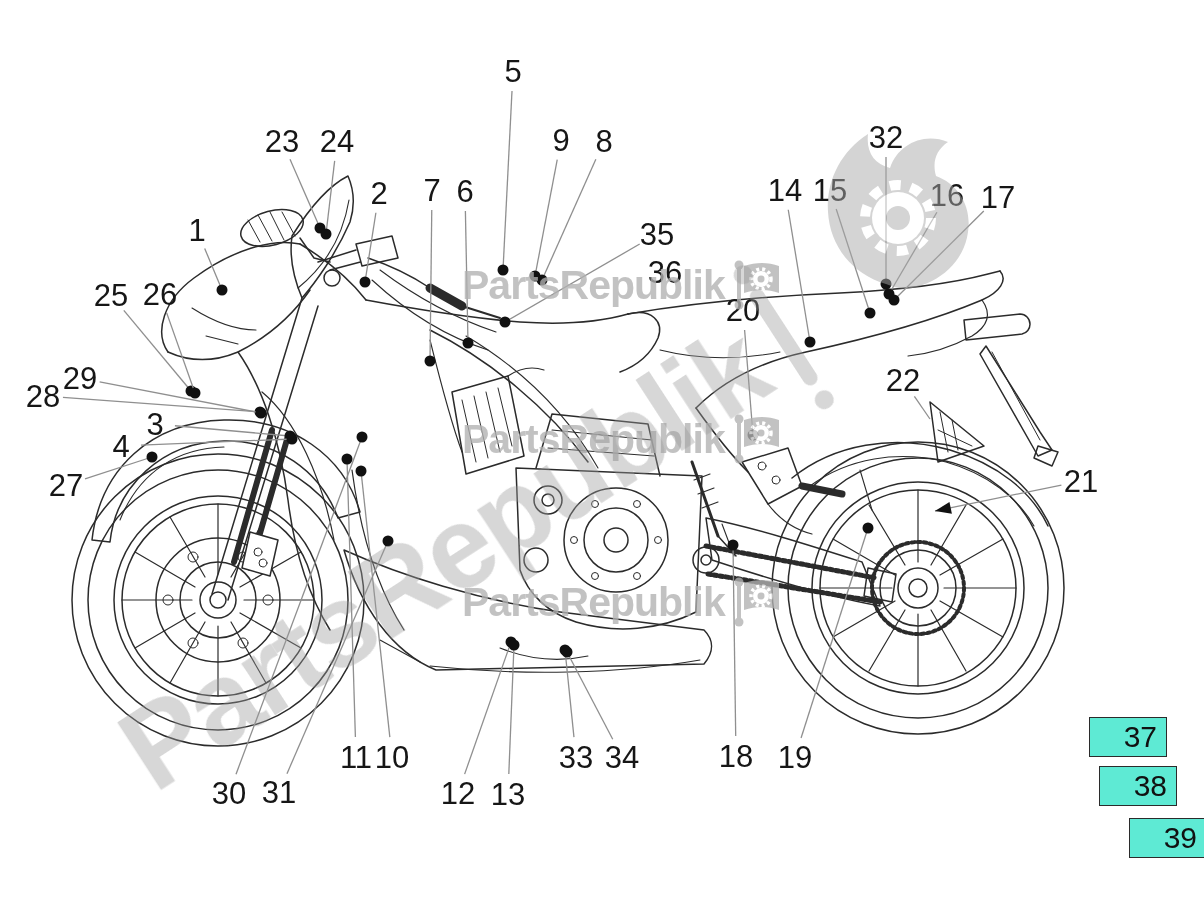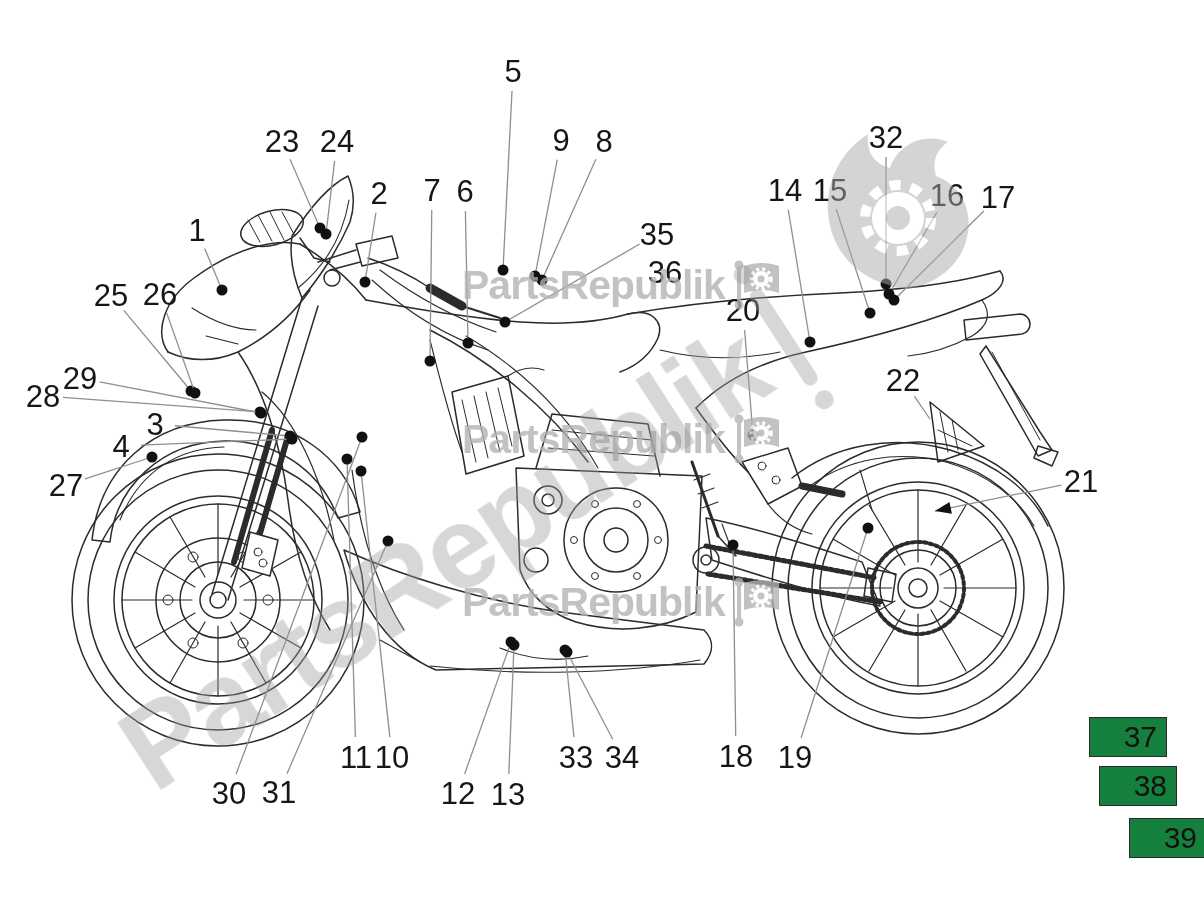--- a/index.html
+++ b/index.html
@@ -29,21 +29,21 @@
   .wm-bar-big{
     position:relative;width:15px;height:112px;background:#9a9a9a;border-radius:8px;flex:none;
   }
   .wm-bar-big::before,.wm-bar-big::after{
     content:"";position:absolute;left:-2px;width:19px;height:19px;border-radius:50%;background:#9a9a9a;
   }
   .wm-bar-big::before{top:-28px;} .wm-bar-big::after{bottom:-28px;}
   #wm-flame{position:absolute;left:824px;top:124px;opacity:.5;pointer-events:none;}
   
   .legend-box{
-    position:absolute;width:78px;height:40px;border:1.6px solid #2b2b2b;background:#15803d;
+    position:absolute;width:78px;height:40px;border:1.6px solid #2b2b2b;background:#5eead4;
     display:flex;align-items:center;justify-content:flex-end;box-sizing:border-box;
     padding-right:9px;font-size:30px;color:#111;
   }
 </style>
 </head>
 <body>
 
 <div id="stage">
 
   <svg id="bike-art" width="1204" height="903" viewBox="0 0 1204 903">

